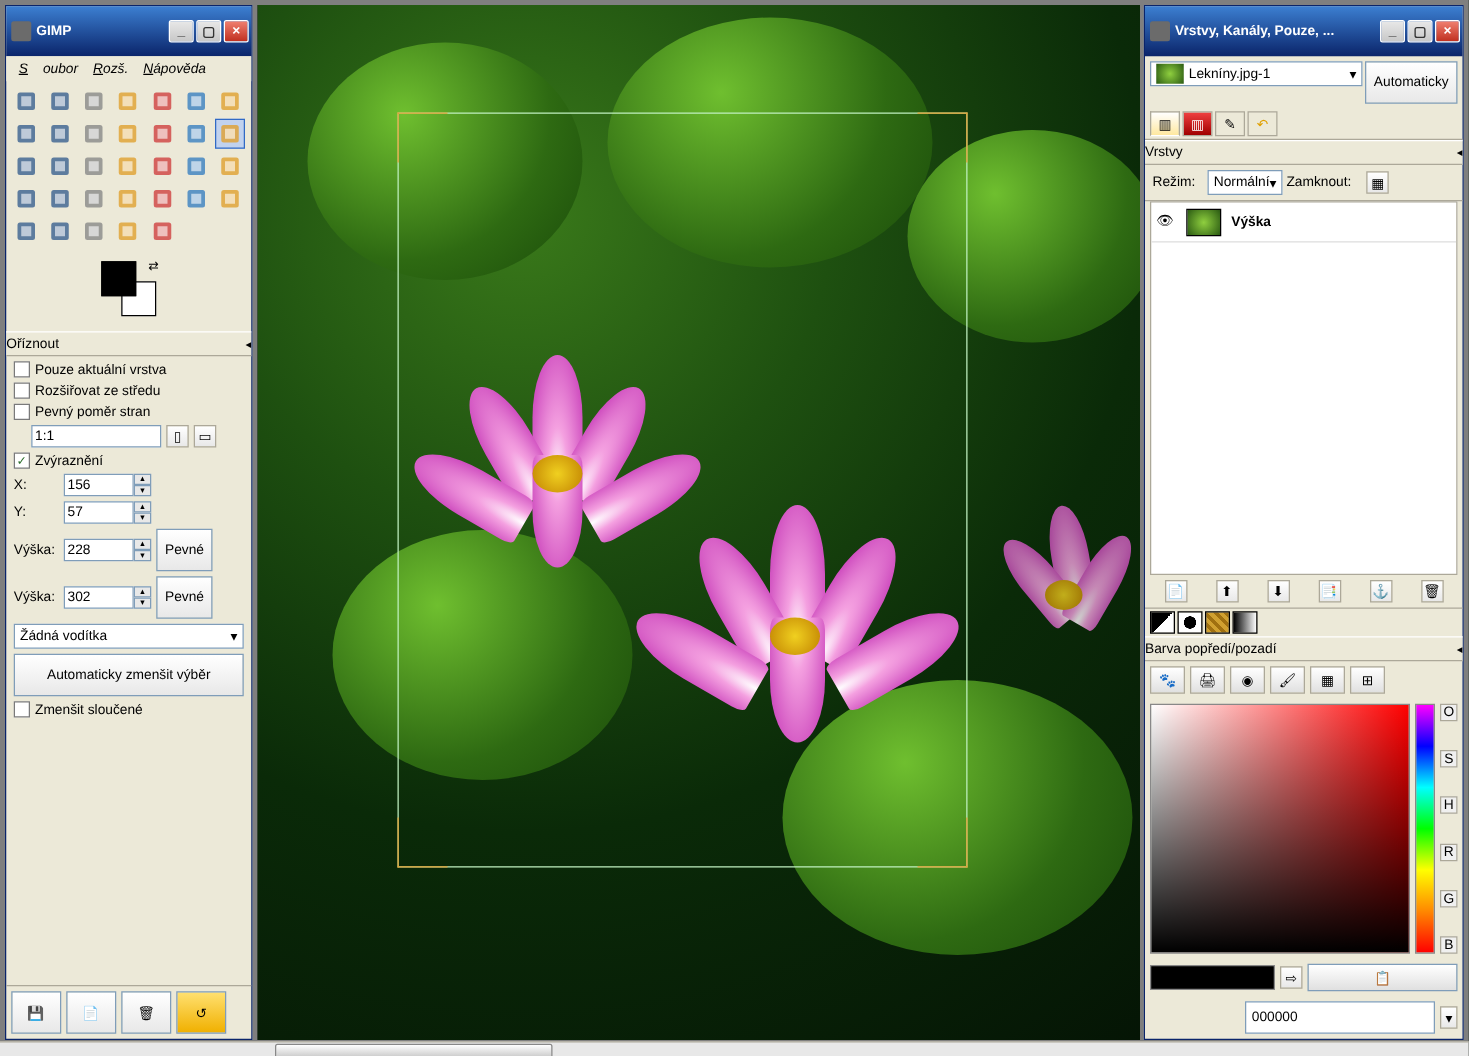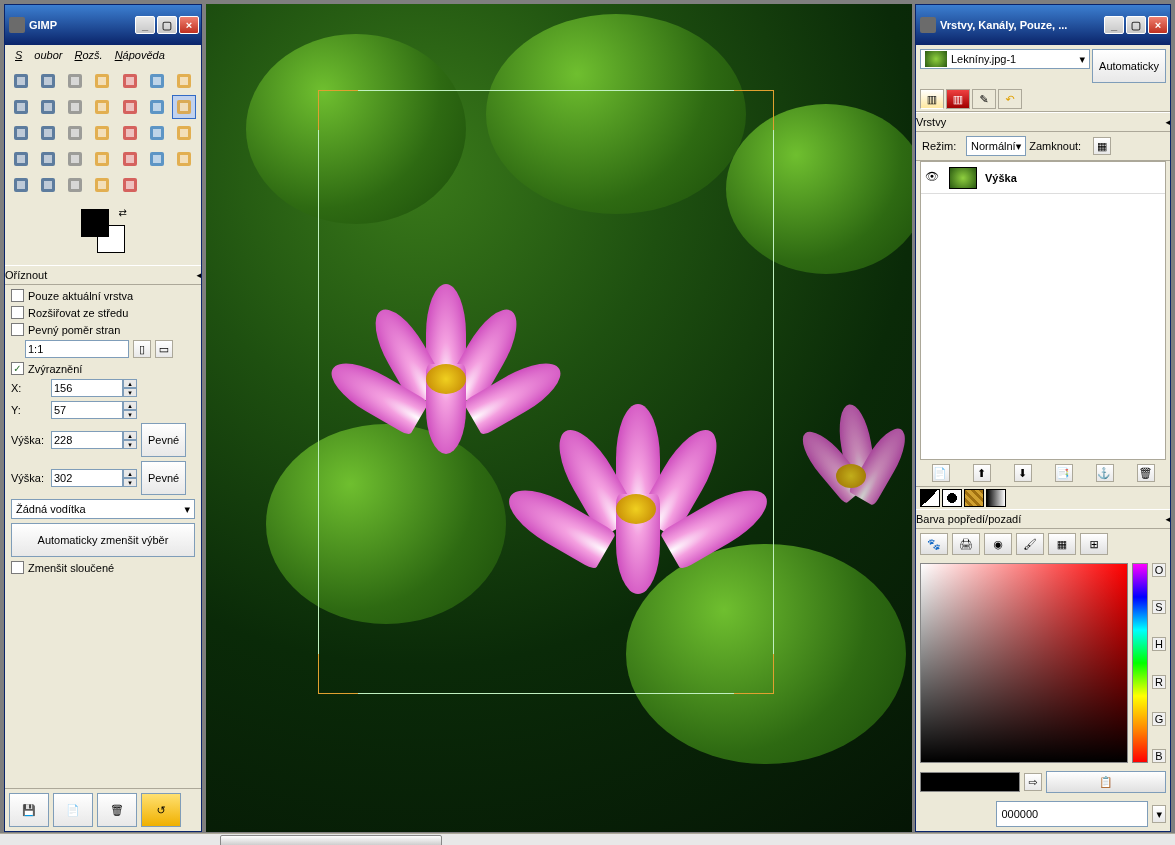--- a/index.html
+++ b/index.html
@@ -33,21 +33,21 @@
 
 .panel-hdr { background: #ece9d8; padding: 3px 0; border-top: 1px solid #fff; border-bottom: 1px solid #aca899; display: flex; justify-content: space-between; align-items: center; }
 .panel-hdr .arrow { font-size: 9px; }
 
 .options { padding: 4px 6px; display: flex; flex-direction: column; gap: 4px; }
 .chkrow { display: flex; align-items: center; gap: 4px; }
 .chk { width: 13px; height: 13px; border: 1px solid #7a7a7a; background: #fff; display: inline-flex; align-items: center; justify-content: center; font-size: 10px; color: #2a6e2a; }
 .inputrow { display: flex; align-items: center; gap: 4px; }
 .inputrow label { width: 36px; }
 .spin { display: flex; }
-.spin input { width: 72px; height: 18px; border: 1px solid #7f9db9; padding: 0 2px; }
+.spin input { width: 56px; height: 18px; border: 1px solid #7f9db9; padding: 0 2px; }
 .spin .updn { width: 14px; display: flex; flex-direction: column; }
 .spin .updn div { height: 9px; border: 1px solid #7f9db9; background: #e8e8e8; font-size: 7px; text-align: center; line-height: 7px; }
 .btn { height: 34px; border: 1px solid #7f9db9; background: linear-gradient(#fff,#e8e8e8); padding: 0 6px; display: inline-flex; align-items: center; justify-content: center; }
 .select { height: 20px; border: 1px solid #7f9db9; background: #fff; display: flex; align-items: center; padding: 0 4px; justify-content: space-between; }
 .smallbtn { width: 18px; height: 18px; border: 1px solid #aca899; background: linear-gradient(#fff,#e8e8e8); display: inline-flex; align-items: center; justify-content: center; }
 
 .bottombar { margin-top: auto; display: flex; gap: 4px; padding: 4px; border-top: 1px solid #aca899; }
 .bottombar .btn { width: 40px; }
 
 

